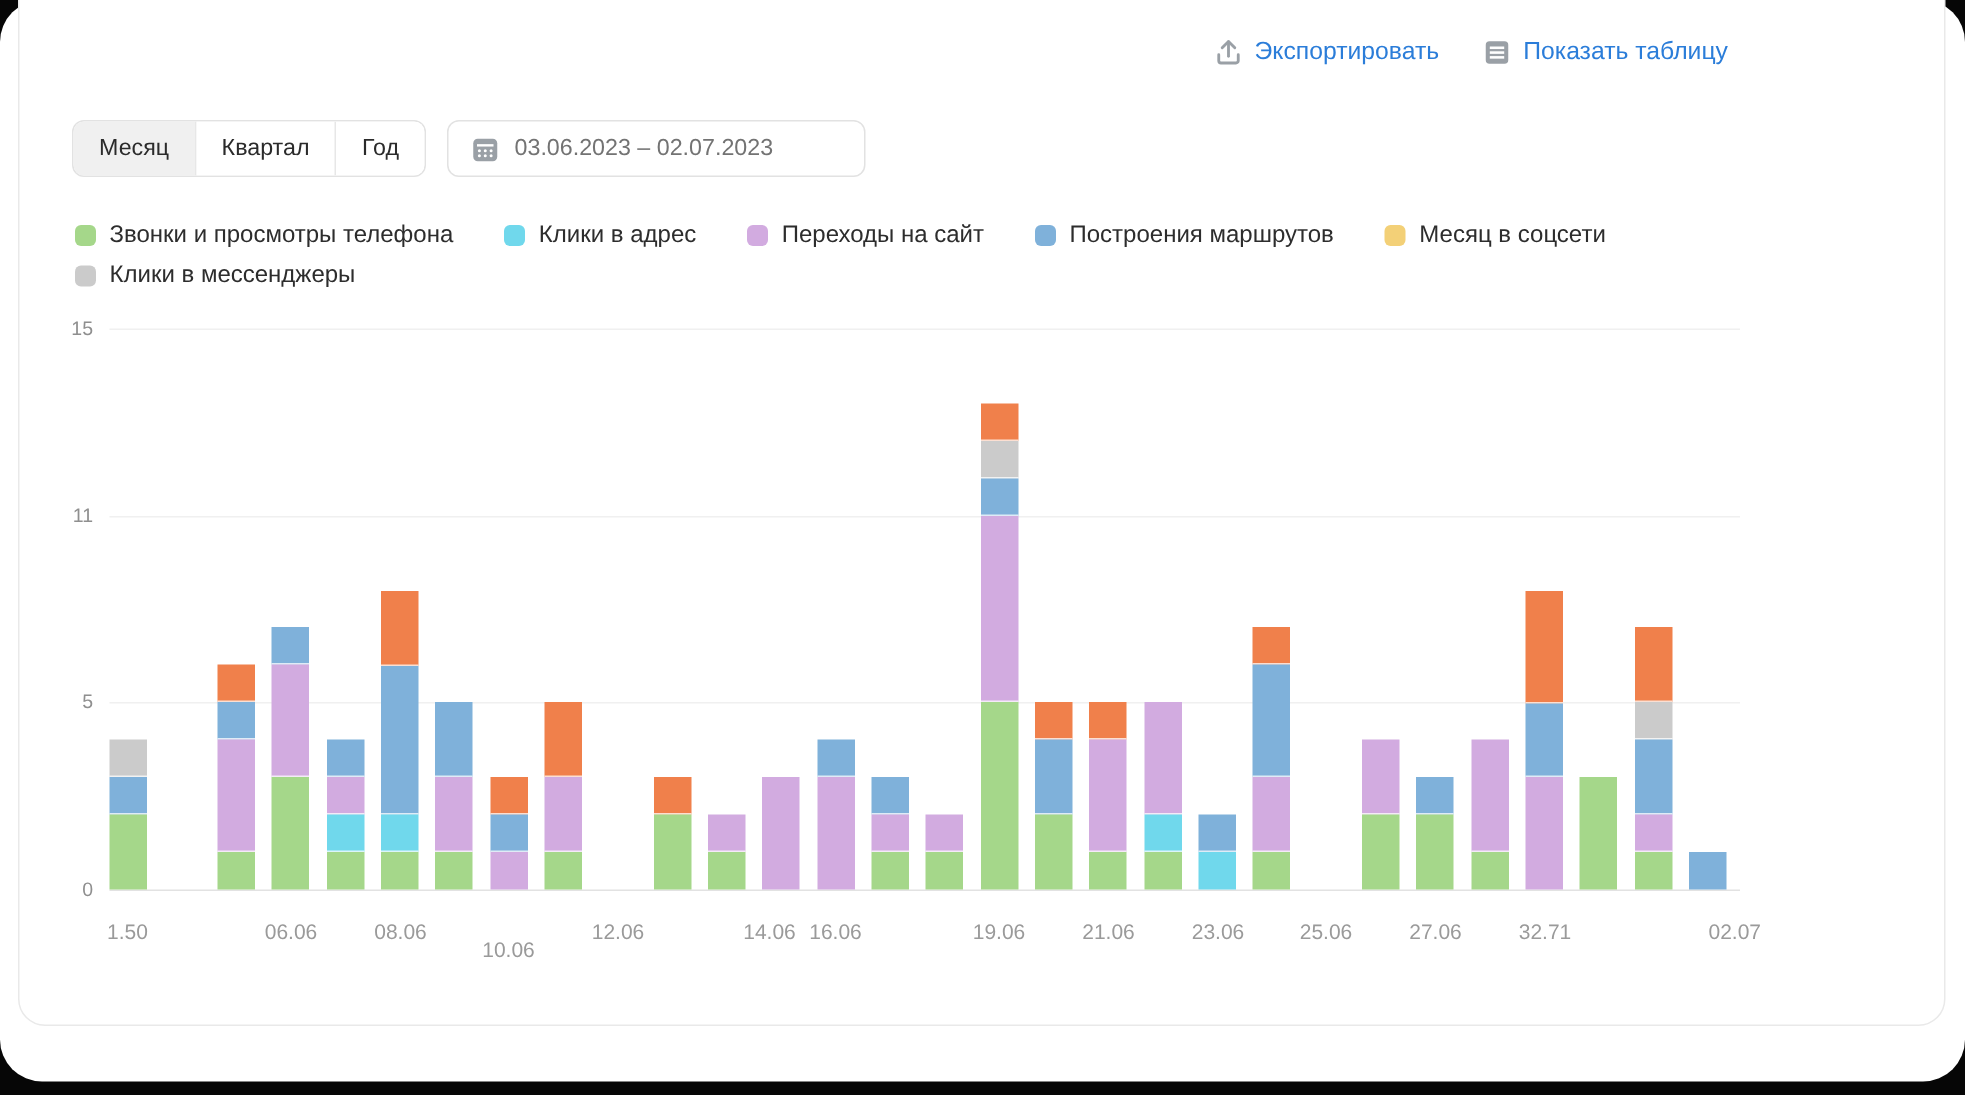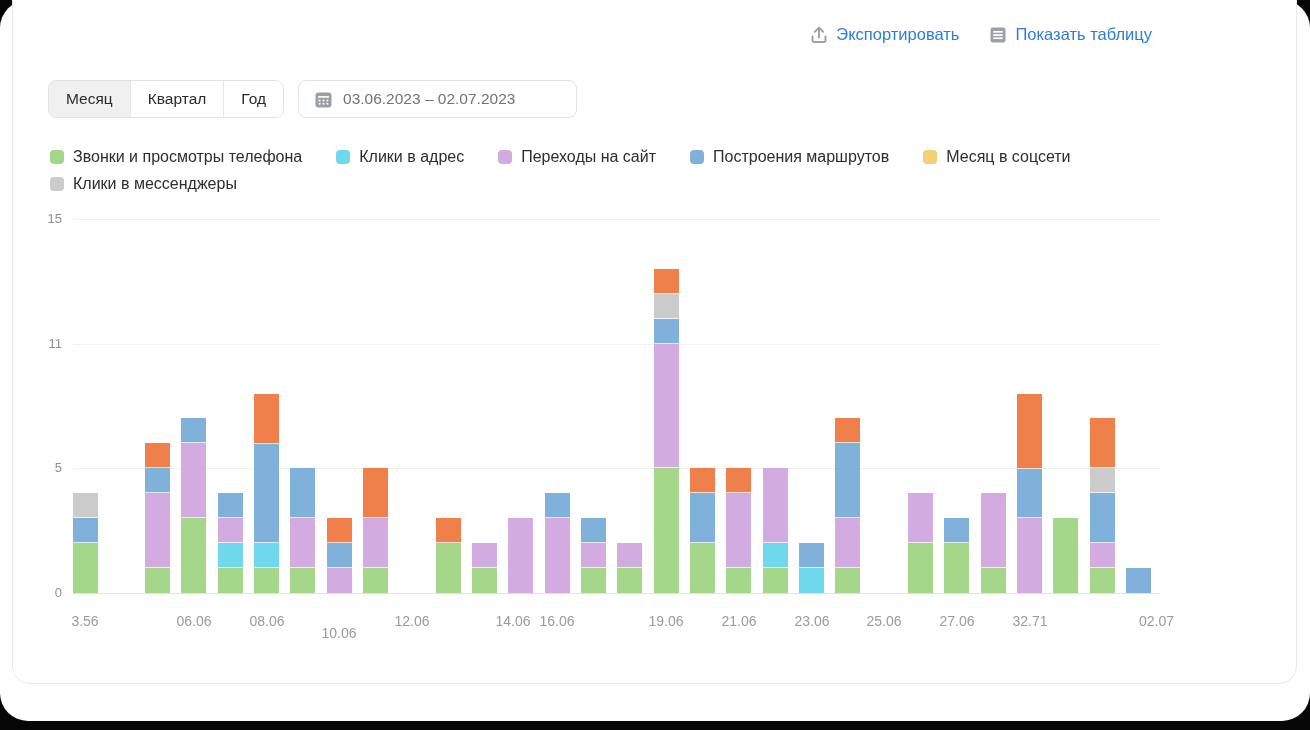--- a/index.html
+++ b/index.html
@@ -257,21 +257,21 @@
       <div class="bar" style="left: 1090px; width: 25px; top: 418px; height: 175px;">
         <div class="seg" style="height: 25px; background: rgb(165, 215, 138);"></div>
         <div class="seg" style="height: 25px; background: rgb(210, 171, 224);"></div>
         <div class="seg" style="height: 50px; background: rgb(127, 177, 218);"></div>
         <div class="seg" style="height: 25px; background: rgb(203, 203, 203);"></div>
         <div class="seg" style="height: 50px; background: rgb(240, 128, 75);"></div>
       </div>
       <div class="bar" style="left: 1126px; width: 25px; top: 568px; height: 25px;">
         <div class="seg" style="height: 25px; background: rgb(127, 177, 218);"></div>
       </div>
-      <div class="xlab" style="left: 85px; top: 613px;">3.56</div>
+      <div class="xlab" style="left: 85px; top: 613px;">1.50</div>
       <div class="xlab" style="left: 194px; top: 613px;">06.06</div>
       <div class="xlab" style="left: 267px; top: 613px;">08.06</div>
       <div class="xlab" style="left: 339px; top: 625px;">10.06</div>
       <div class="xlab" style="left: 412px; top: 613px;">12.06</div>
       <div class="xlab" style="left: 485px; top: 613px; margin-left: 28px;">14.06</div>
       <div class="xlab" style="left: 557px; top: 613px;">16.06</div>
       <div class="xlab" style="left: 666px; top: 613px;">19.06</div>
       <div class="xlab" style="left: 739px; top: 613px;">21.06</div>
       <div class="xlab" style="left: 812px; top: 613px;">23.06</div>
       <div class="xlab" style="left: 884px; top: 613px;">25.06</div>

